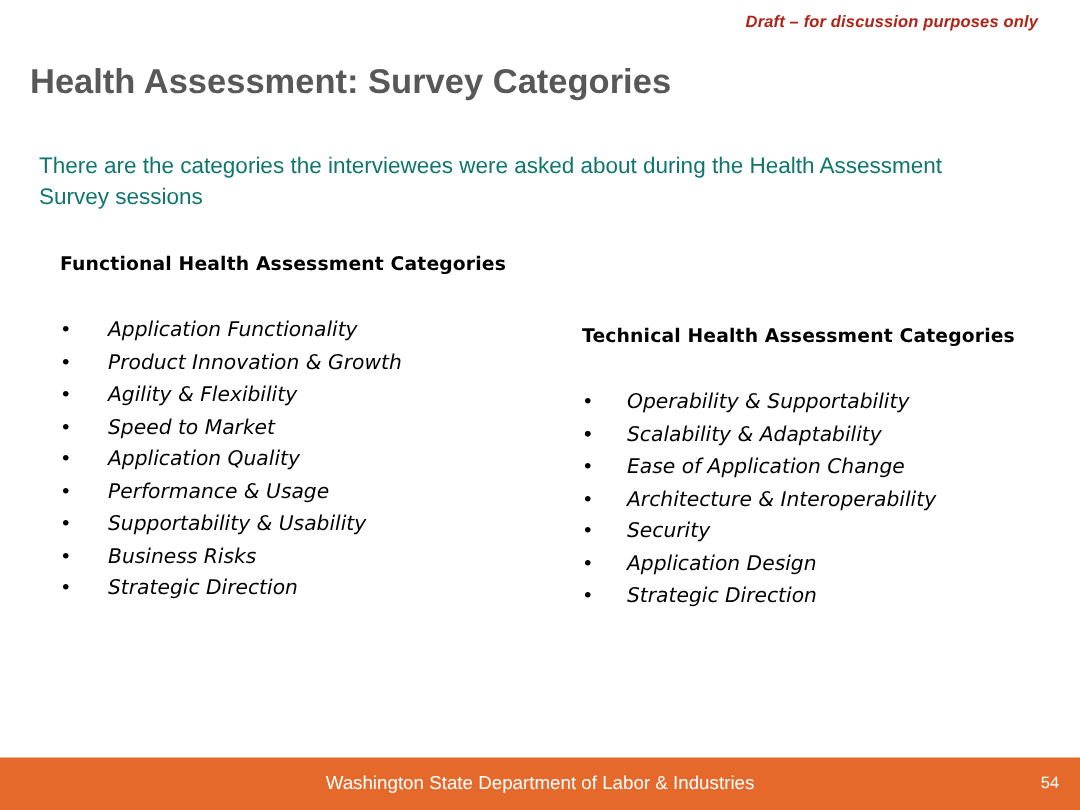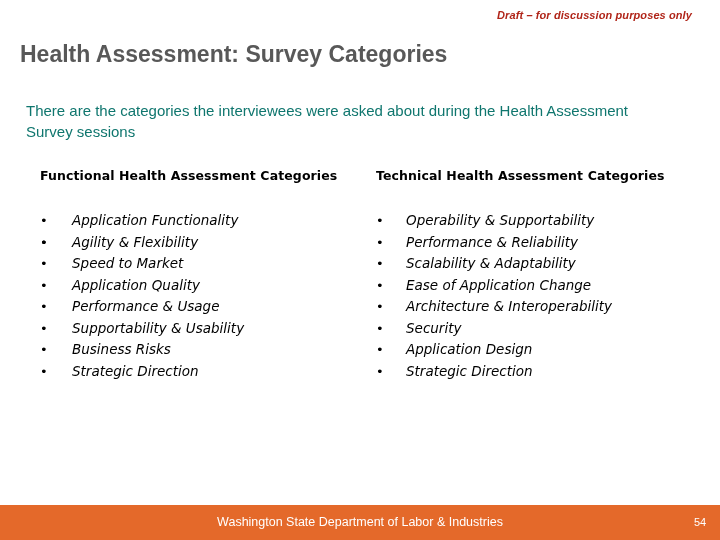--- a/index.html
+++ b/index.html
@@ -58,21 +58,21 @@
     position: absolute;
     left: 0;
     top: 168px;
     width: 720px;
   }
   .col {
     position: absolute;
     top: 0;
   }
   .col-left  { left: 40px;  width: 330px; }
-  .col-right { left: 376px; width: 330px; }
+  .col-right { left: 388px; width: 330px; margin-top: 48px; }
   .col-head {
     font-family: "DejaVu Sans", sans-serif;
     font-size: 12.5px;
     font-weight: bold;
     color: #000000;
     letter-spacing: 0.1px;
     white-space: nowrap;
     margin: 0 0 0 0;
   }
   .bullets {
@@ -147,36 +147,36 @@
   <div class="slide-title">Health Assessment: Survey Categories</div>
 
   <div class="intro">There are the categories the interviewees were asked about during the Health Assessment Survey sessions</div>
 
   <div class="columns">
 
     <div class="col col-left">
       <div class="col-head">Functional Health Assessment Categories</div>
       <ul class="bullets" id="left-list">
           <li><span class="bullet-dot">•</span><span>Application Functionality</span></li>
-          <li><span class="bullet-dot">•</span></li>
+          <li><span class="bullet-dot">•</span><span>Product Innovation &amp; Growth</span></li>
           <li><span class="bullet-dot">•</span><span>Agility &amp; Flexibility</span></li>
           <li><span class="bullet-dot">•</span><span>Speed to Market</span></li>
           <li><span class="bullet-dot">•</span><span>Application Quality</span></li>
           <li><span class="bullet-dot">•</span><span>Performance &amp; Usage</span></li>
           <li><span class="bullet-dot">•</span><span>Supportability &amp; Usability</span></li>
           <li><span class="bullet-dot">•</span><span>Business Risks</span></li>
           <li><span class="bullet-dot">•</span><span>Strategic Direction</span></li>
         </ul>
     </div>
 
     <div class="col col-right">
       <div class="col-head">Technical Health Assessment Categories</div>
       <ul class="bullets" id="right-list">
           <li><span class="bullet-dot">•</span><span>Operability &amp; Supportability</span></li>
-          <li><span class="bullet-dot">•</span><span>Performance &amp; Reliability</span></li>
+          <li><span class="bullet-dot">•</span></li>
           <li><span class="bullet-dot">•</span><span>Scalability &amp; Adaptability</span></li>
           <li><span class="bullet-dot">•</span><span>Ease of Application Change</span></li>
           <li><span class="bullet-dot">•</span><span>Architecture &amp; Interoperability</span></li>
           <li><span class="bullet-dot">•</span><span>Security</span></li>
           <li><span class="bullet-dot">•</span><span>Application Design</span></li>
           <li><span class="bullet-dot">•</span><span>Strategic Direction</span></li>
         </ul>
     </div>
 
   </div>

